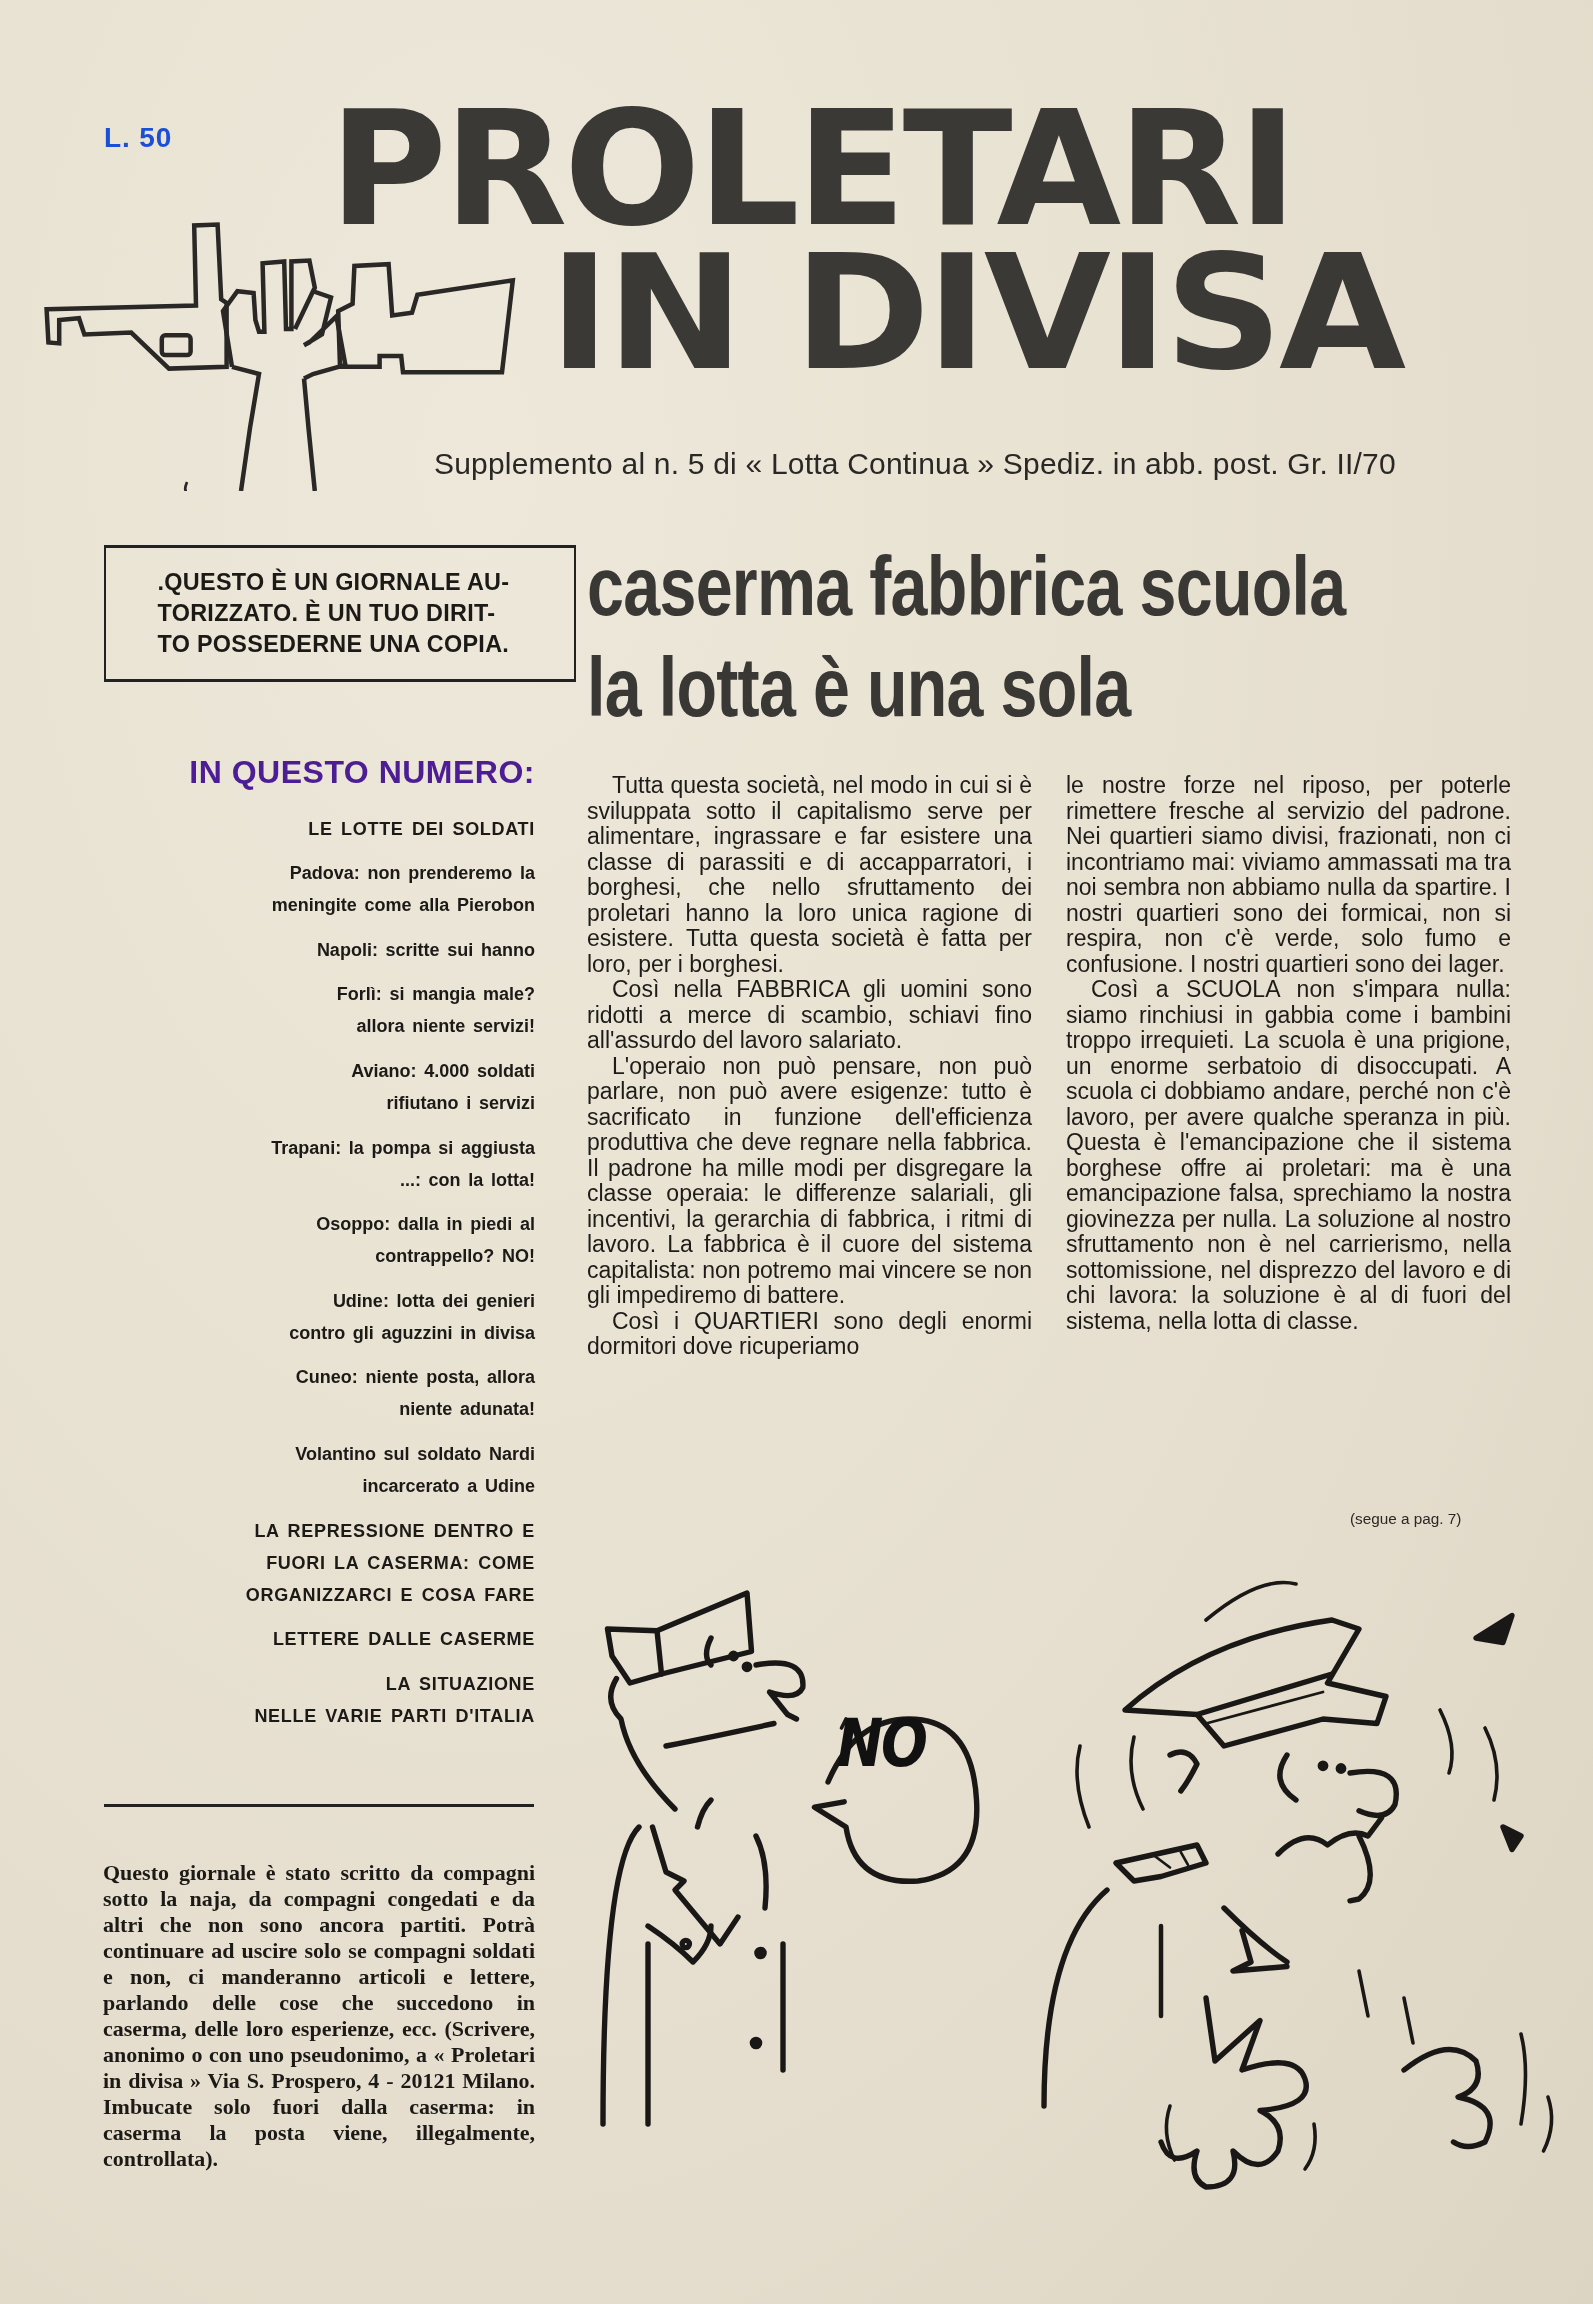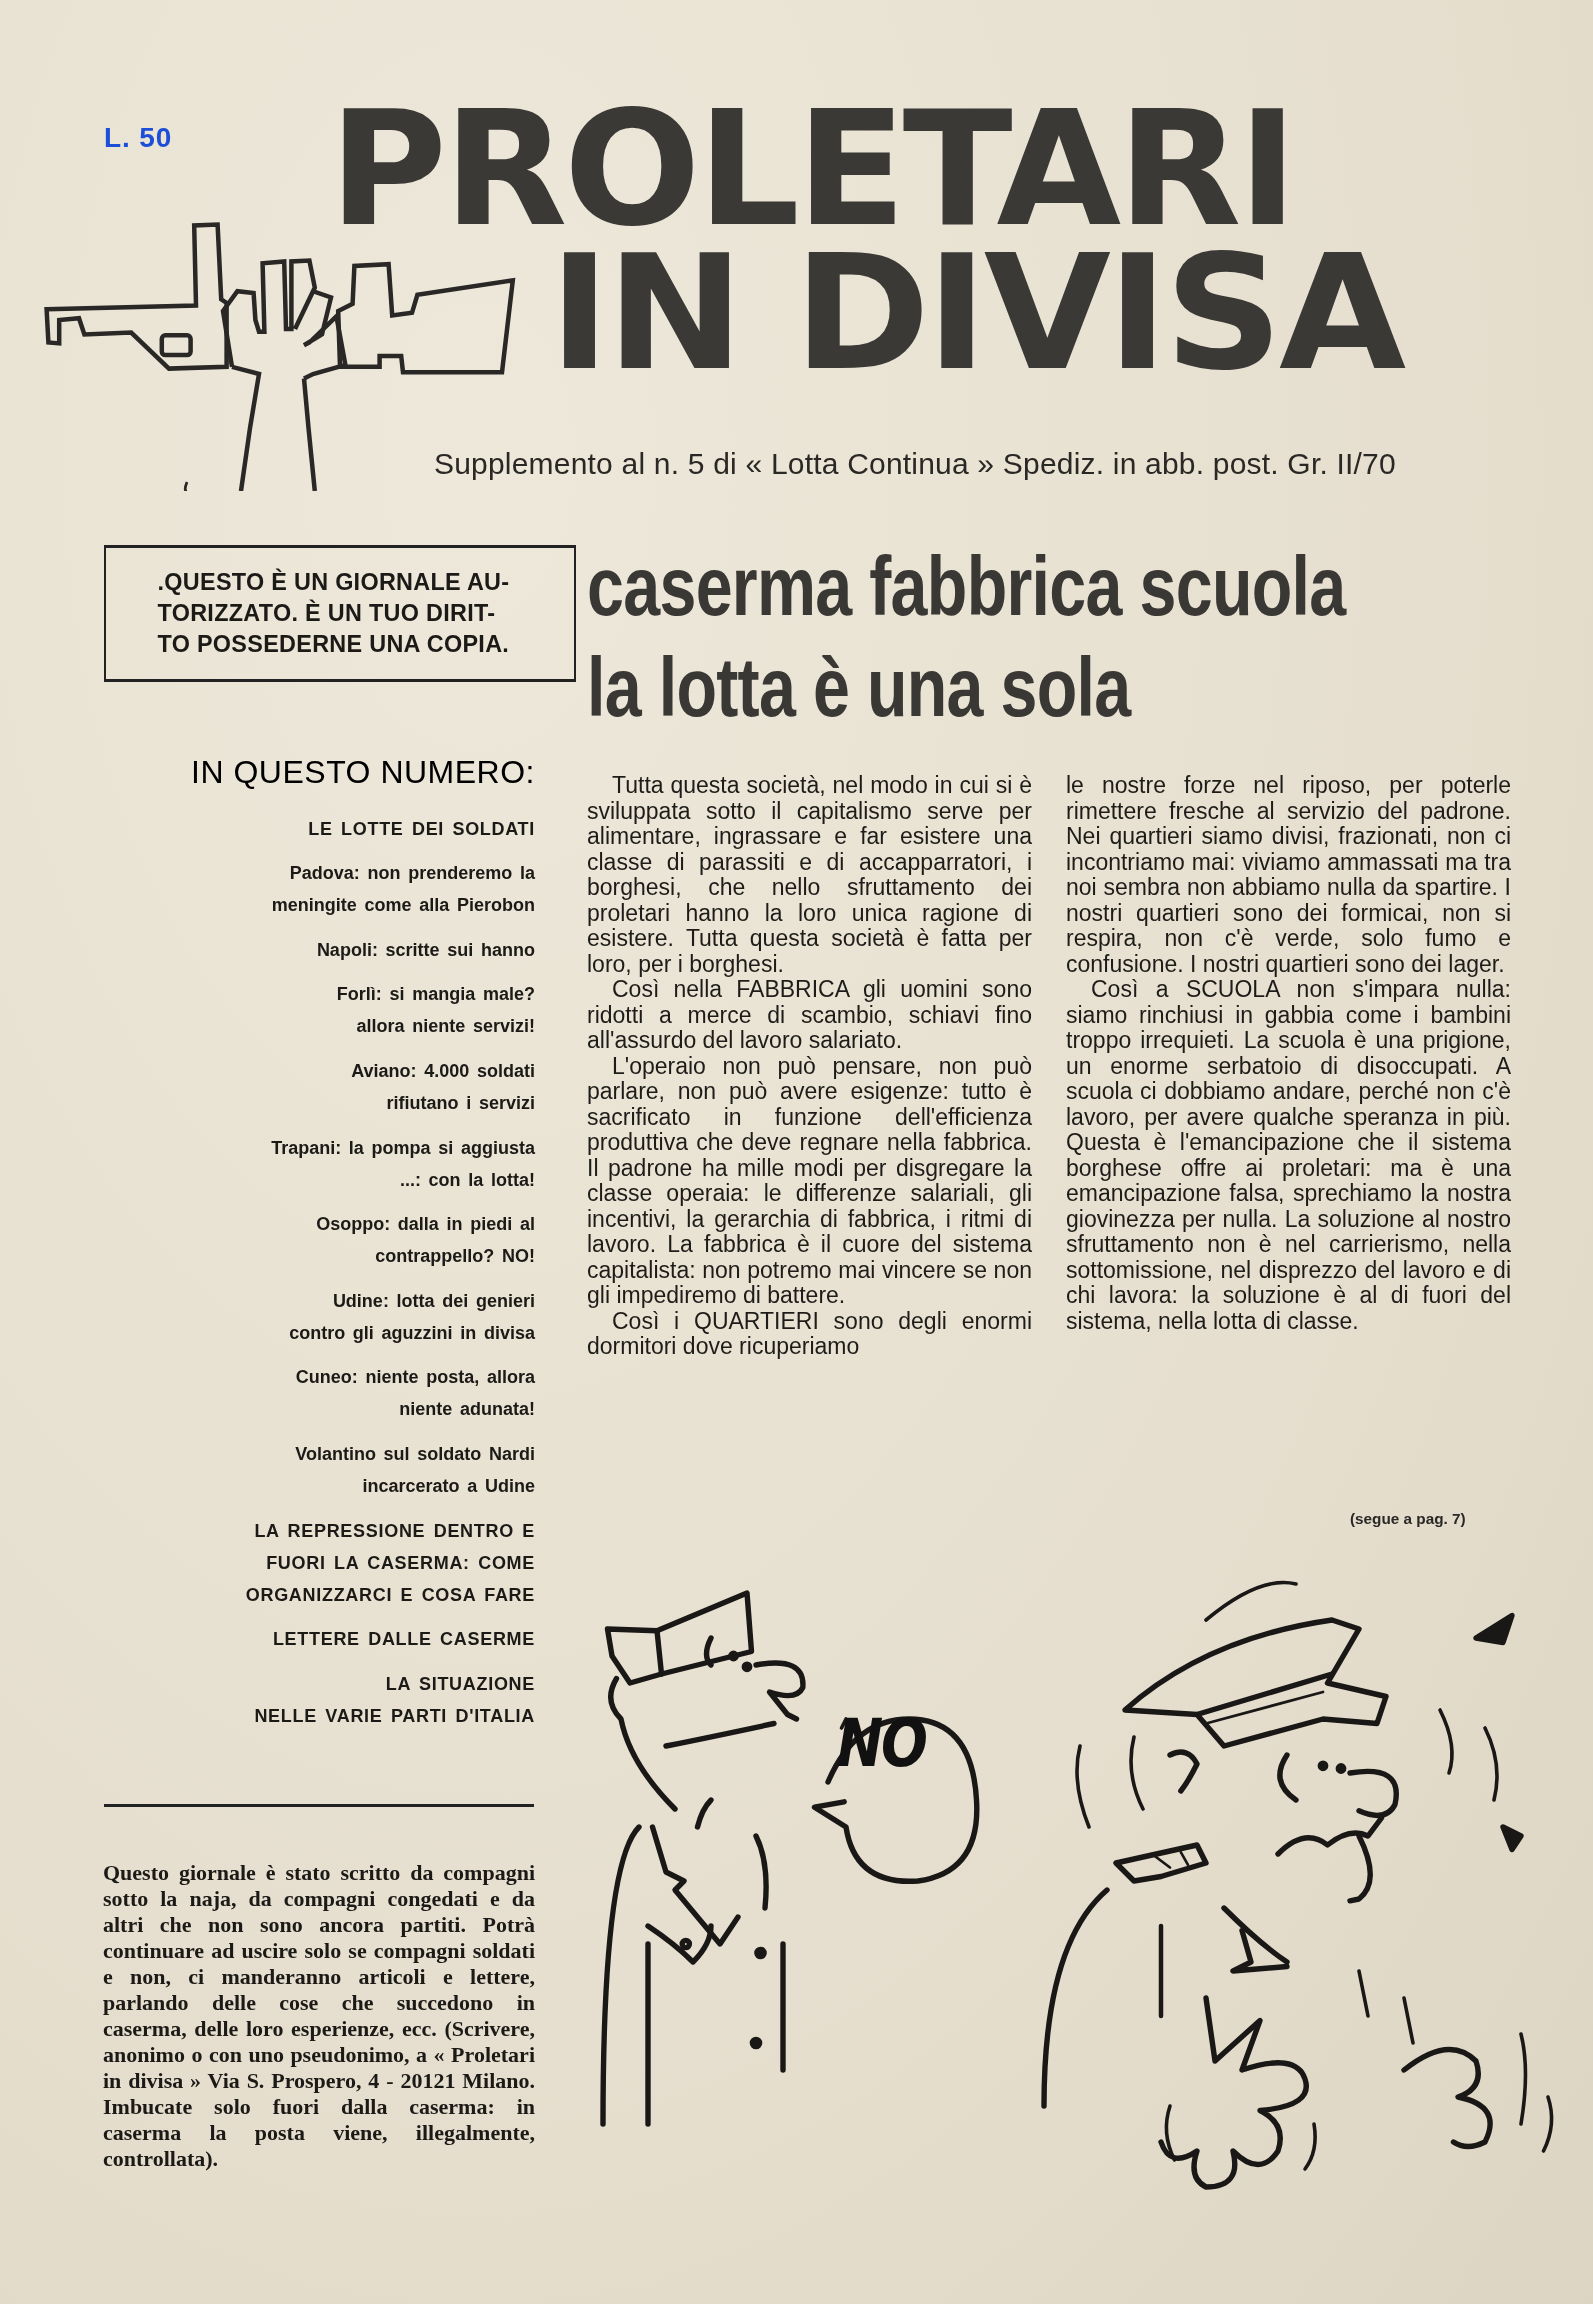--- a/index.html
+++ b/index.html
@@ -34,35 +34,35 @@
 
   
   .headline {
     left: 587px; top: 536px; font-family: "Liberation Sans", sans-serif; font-weight: bold;
     font-size: 83px; line-height: 101px; color: #3a3835; letter-spacing: -0.9px;
     transform: scaleX(0.8); transform-origin: left top; white-space: nowrap;
   }
 
   
   .toc { left: 108px; top: 754px; width: 427px; text-align: right; }
-  .toc-title { font-weight: normal; font-size: 32px; letter-spacing: 0.5px; margin-bottom: 21.6px; color: #000000; }
+  .toc-title { font-weight: bold; font-size: 32px; letter-spacing: 0.5px; margin-bottom: 21.6px; color: #4c1d95; }
   .toc-item { font-weight: bold; font-size: 18px; line-height: 32px; margin-bottom: 12.6px; word-spacing: 2.7px; }
   .toc-item.caps { letter-spacing: 0.7px; }
   .toc-rule { left: 104px; top: 1804px; width: 430px; height: 2.7px; background: #222; }
 
   
   .about { left: 103px; top: 1860px; width: 432px; font-weight: bold; font-size: 22px; line-height: 26px; text-align: justify; font-family: Liberation Serif, serif; }
 
   
   .col { top: 761px; width: 445px; font-size: 23px; line-height: 25.5px; text-align: justify; color: #1e1c19; margin-top: 12px; }
   .col-1 { left: 587px; }
   .col-2 { left: 1066px; }
   .col p { margin: 0; text-indent: 25px; }
   .col p.noindent { text-indent: 0; }
-  .continued { left: 1350px; top: 1510px; font-size: 15.3px; font-weight: bold; color: #2a2825; }
+  .continued { left: 1350px; top: 1510px; font-size: 15.3px; font-weight: normal; color: #2a2825; }
 
   
   .cartoon { left: 576px; top: 1566px; width: 999px; height: 738px; }
   .no-bubble-text {
     position: absolute; left: 837px; top: 1706px; font-family: "DejaVu Sans", sans-serif;
     font-weight: bold; font-style: italic; font-size: 65px; color: #111; transform: scaleX(0.85);
     transform-origin: left top; letter-spacing: -2.7px;
   }
 </style>
 </head>

